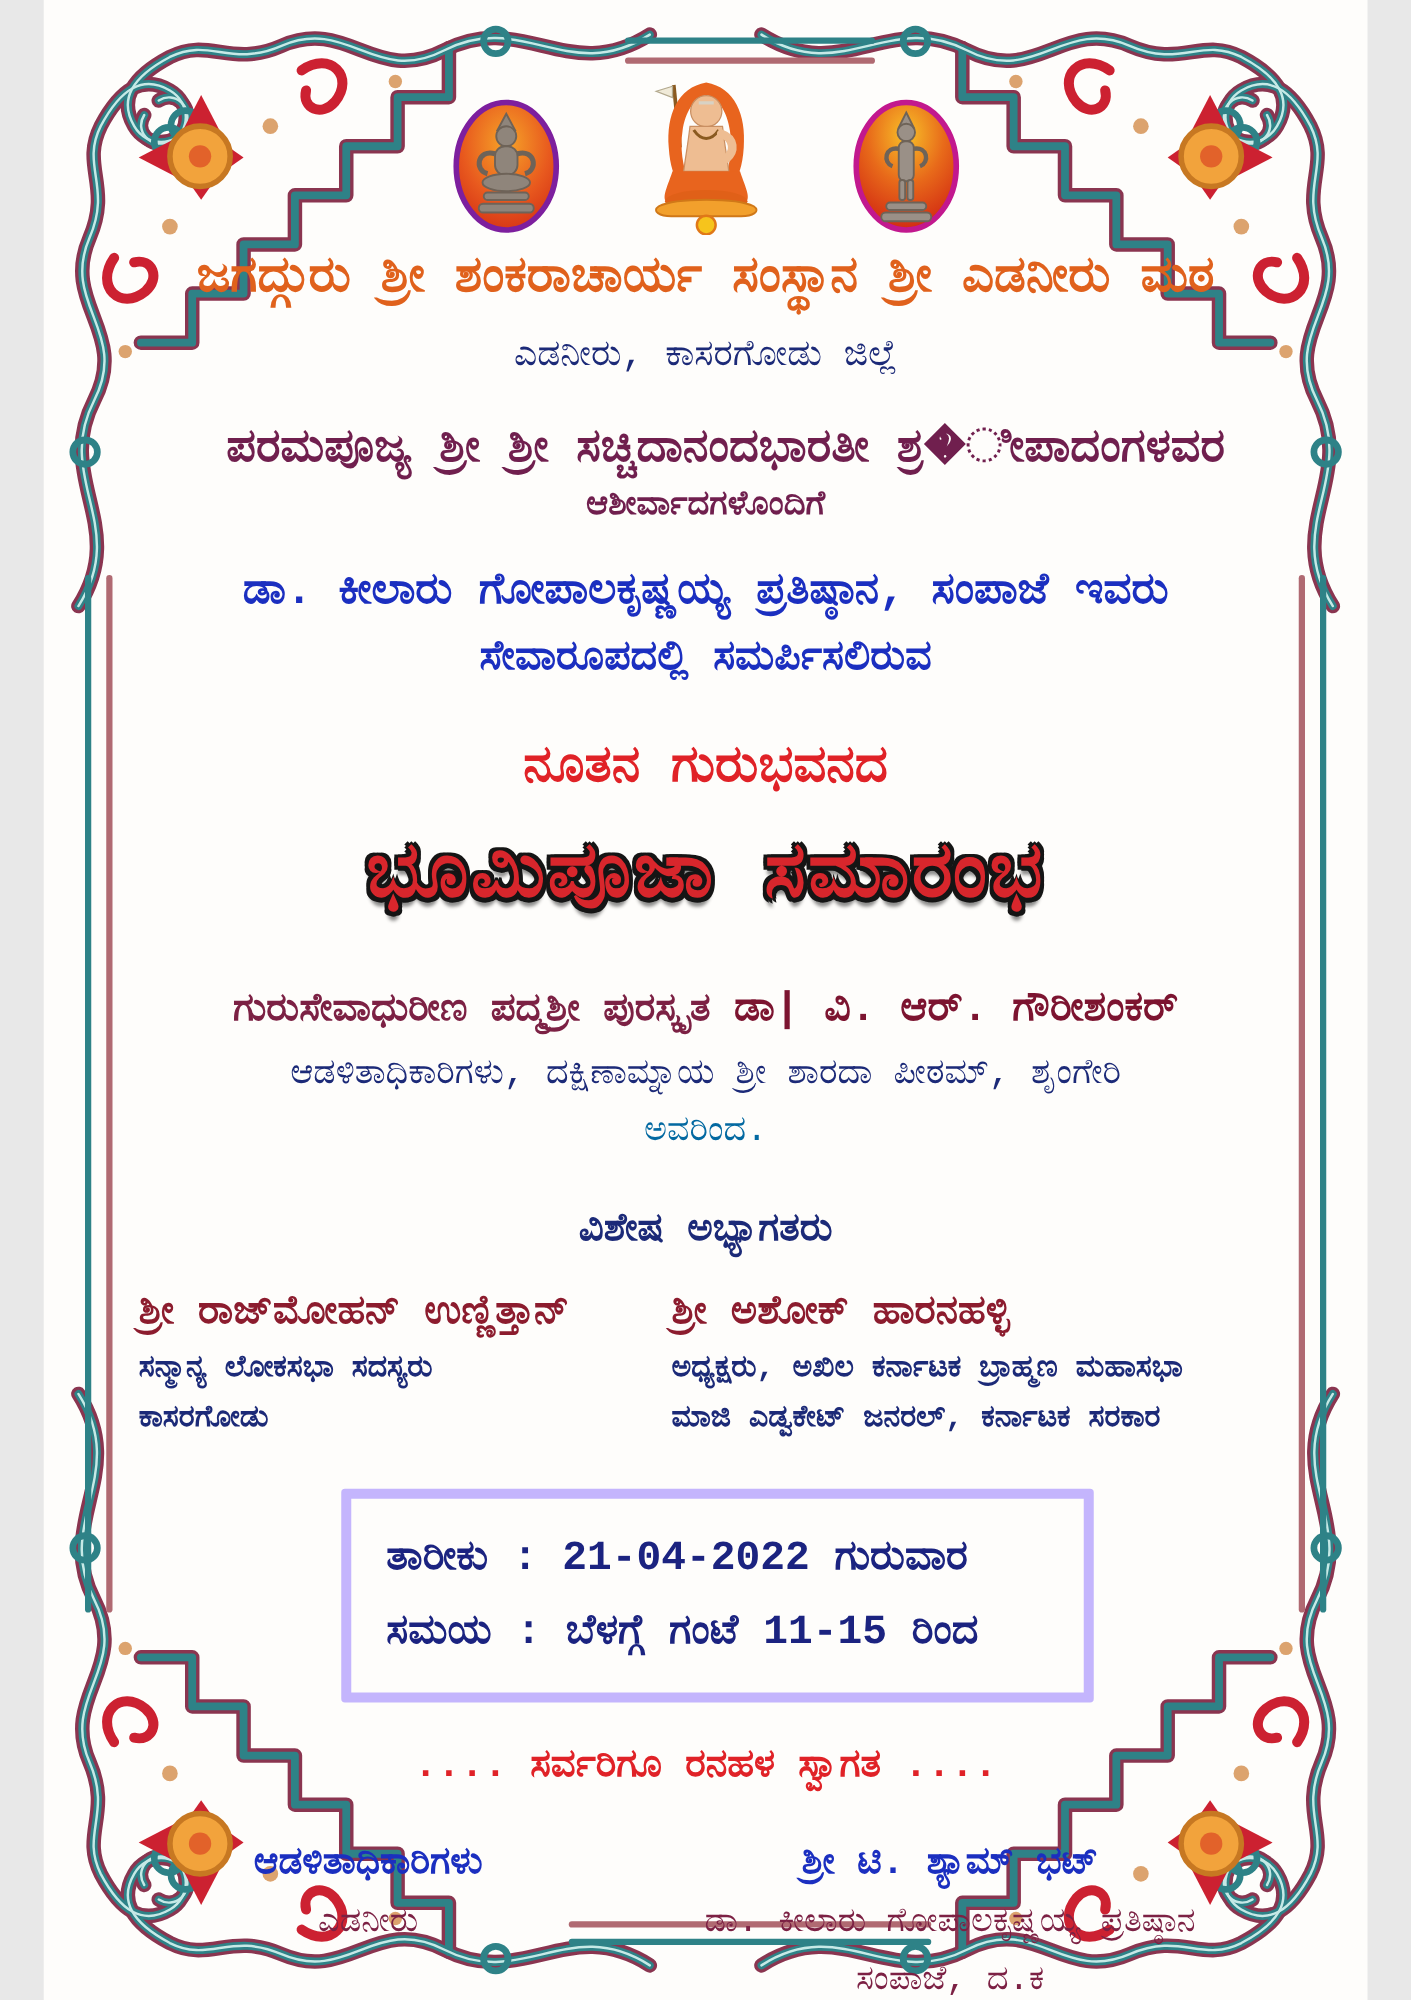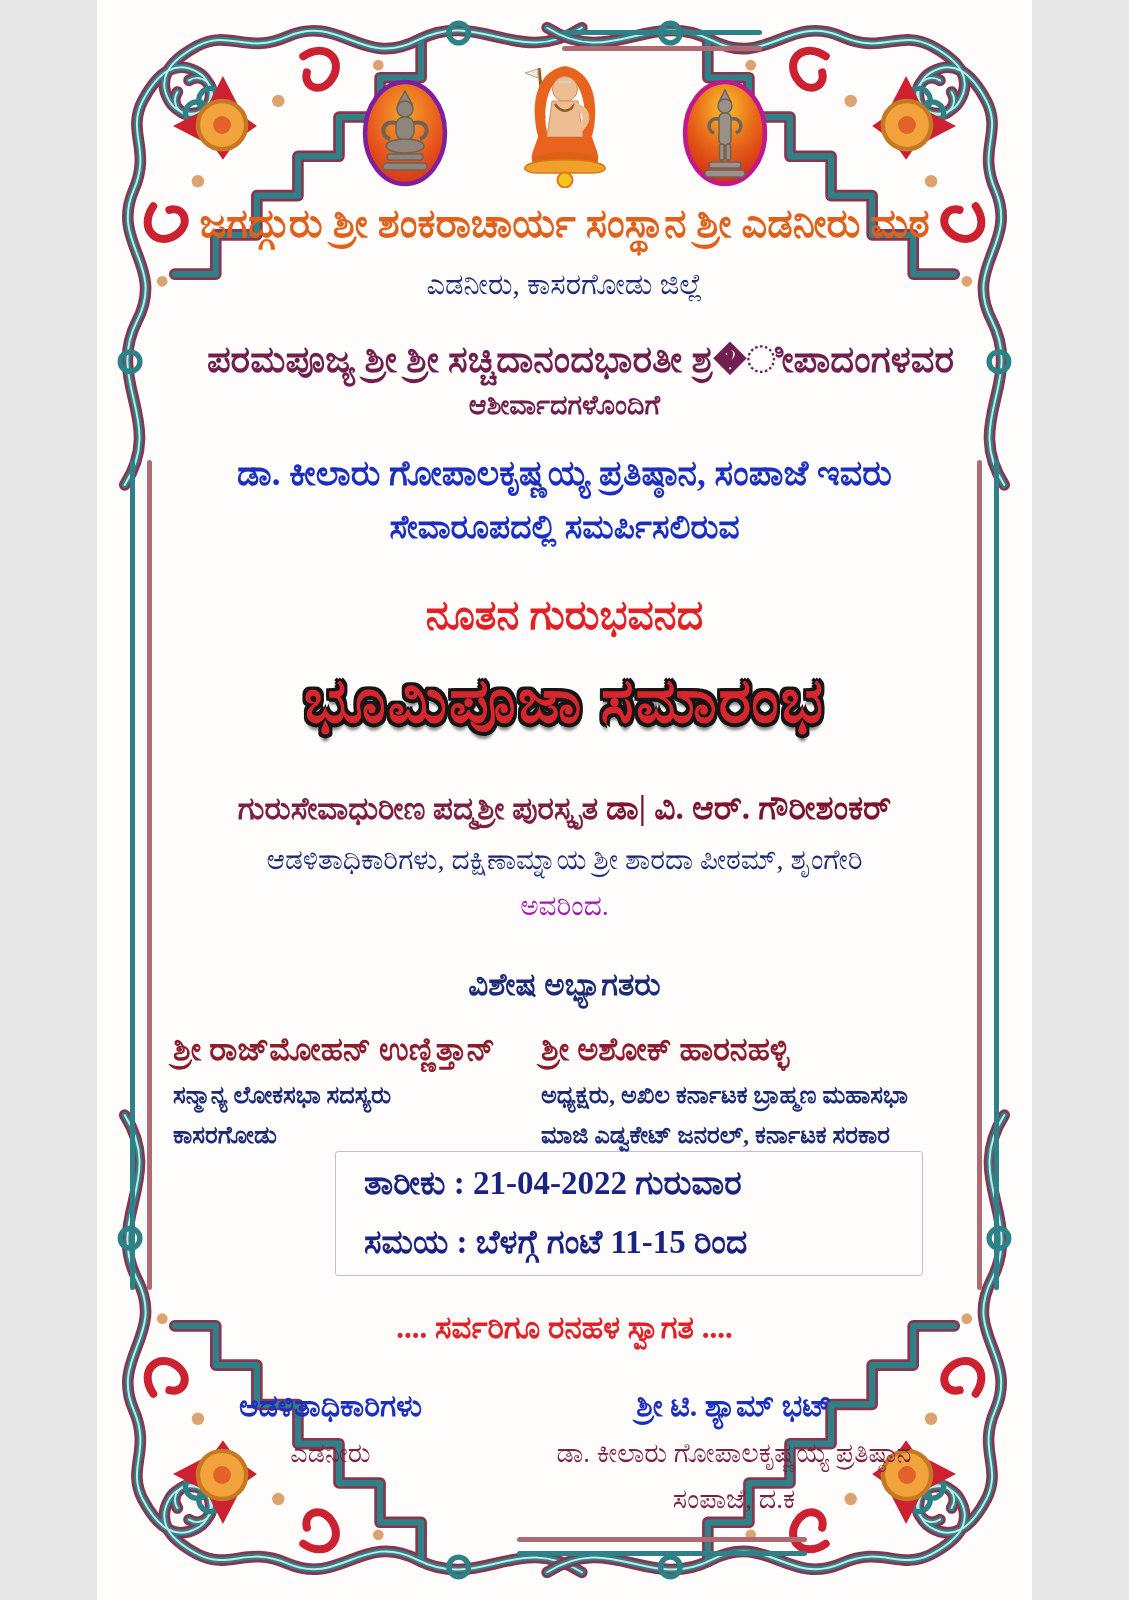--- a/index.html
+++ b/index.html
@@ -1,19 +1,19 @@
 <!DOCTYPE html>
 <html><head>
 <meta charset="utf-8">
 <style>
   html,body{margin:0;padding:0;background:#e8e8e8;}
   .page{
-    position:relative;width:935px;height:1600px;margin:0 auto;
+    position:relative;width:1059px;height:1600px;margin:0 auto;
     background:#fefdfb;overflow:hidden;
-    font-family:Liberation Serif, serif;
+    font-family:Liberation Mono, monospace;
   }
   
   .corner{position:absolute;width:500px;height:500px;pointer-events:none;}
   .corner.tl{top:-8px;left:-8px;}
   .corner.tr{top:-8px;right:-8px;transform:scaleX(-1);}
   .corner.bl{bottom:-8px;left:-8px;transform:scaleY(-1);}
   .corner.br{bottom:-8px;right:-8px;transform:scale(-1,-1);}
   .edge{position:absolute;pointer-events:none;border-radius:3px;}
   .edge.teal{background:#2e8287;}
   .edge.rose{background:#b06a72;}
@@ -38,30 +38,30 @@
   .donor-2{margin-top:10px;font-size:33px;font-weight:bold;color:#1b2fc0;}
   .event-subtitle{margin-top:40px;font-size:41px;font-weight:bold;color:#e02227;}
   .event-title{
     margin-top:18px;font-size:62px;font-weight:bold;color:#d8262c;letter-spacing:2px;
     text-shadow:-3px -3px 0 #151515,3px -3px 0 #151515,-3px 3px 0 #151515,3px 3px 0 #151515,
                 -3px 0 0 #151515,3px 0 0 #151515,0 -3px 0 #151515,0 4px 0 #151515,0 7px 3px rgba(0,0,0,.45);
   }
   .chief-line{margin-top:46px;font-size:31px;font-weight:bold;color:#7c2144;white-space:nowrap;}
   .chief-line .chief-name{font-size:33px;color:#7c1430;}
   .chief-desig{margin-top:12px;font-size:28px;color:#1c2a78;}
-  .chief-by{margin-top:10px;font-size:28px;color:#a21caf;}
+  .chief-by{margin-top:10px;font-size:28px;color:#0369a1;}
   .guests-heading{margin-top:40px;font-size:31px;font-weight:bold;color:#1c2a78;}
   .guests-row{margin-top:24px;display:flex;text-align:left;padding:0 76px;align-items:center;}
   .guest-col-1{width:47%;}
   .guest-col-2{width:53%;}
   .guest-name{font-size:32px;font-weight:bold;color:#8c1c2e;white-space:nowrap;}
   .guest-detail{margin-top:9px;font-size:24px;font-weight:bold;color:#1c2a78;white-space:nowrap;}
   .schedule-box{
-    margin-left:238px;width:530px;
-    border:1px solid #c4b5fd;border-radius:3px;padding:2px 28px;text-align:left;
+    margin-top:40px;margin-left:238px;width:530px;
+    border:8px solid #c4b5fd;border-radius:3px;padding:18px 28px;text-align:left;
   }
   .schedule-line{font-size:33px;font-weight:bold;color:#1b2380;line-height:1.8;white-space:nowrap;}
   .welcome-line{margin-top:32px;font-size:31px;font-weight:bold;color:#e02227;}
   .sign-row{margin-top:38px;display:flex;padding:0 64px;}
   .sign-col-1{width:42%;text-align:center;}
   .sign-col-2{width:58%;text-align:center;}
   .sign-title{font-size:30px;font-weight:bold;color:#1b2fc0;}
   .sign-line{margin-top:11px;font-size:27px;color:#7c2144;}
 </style>
 </head>

